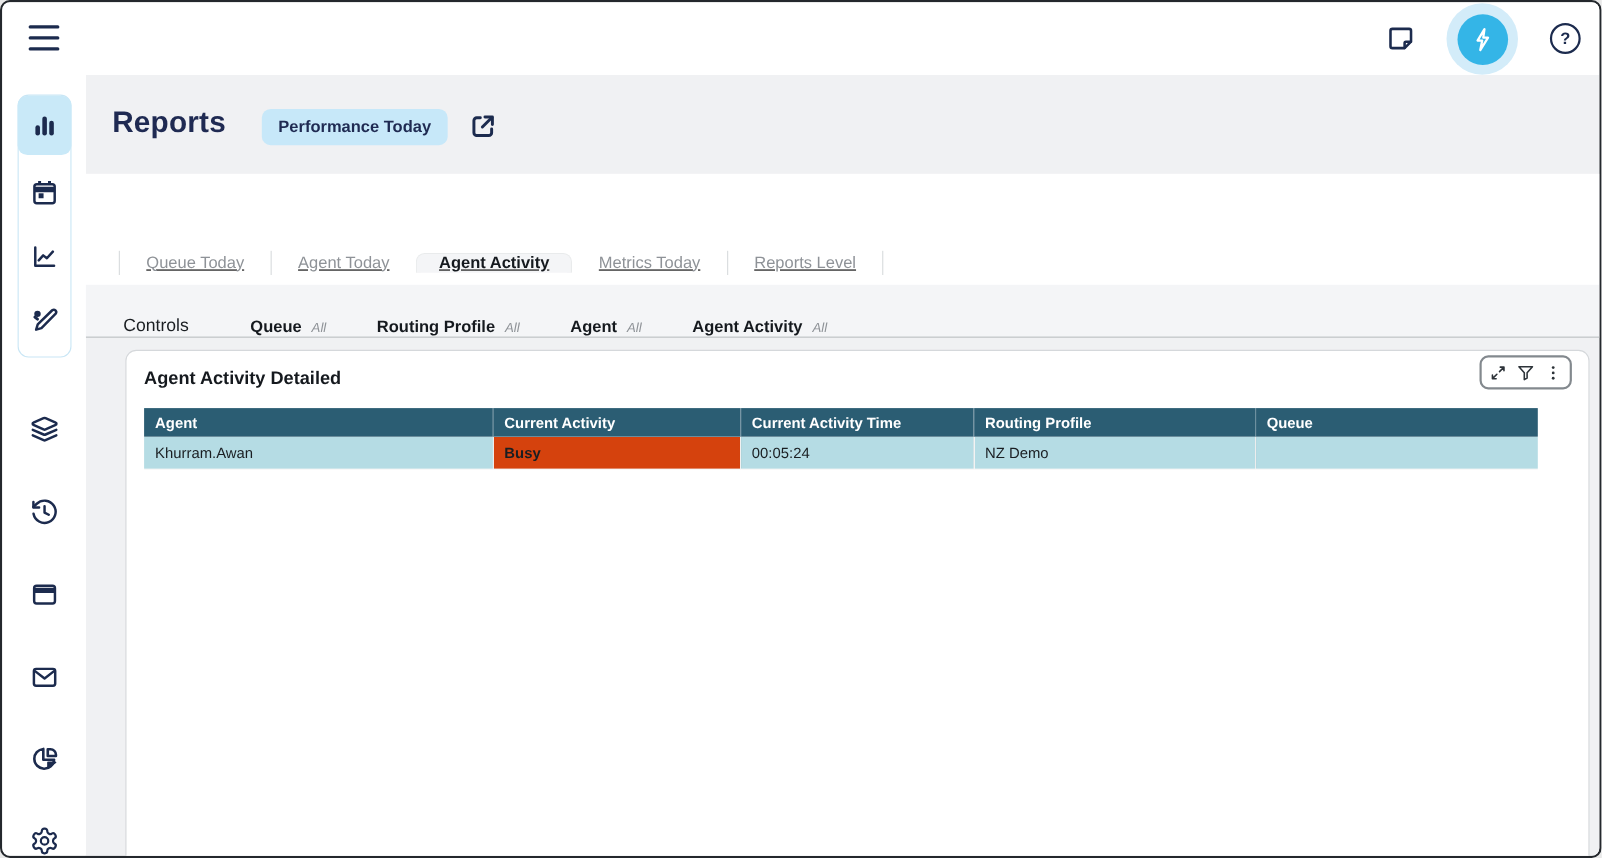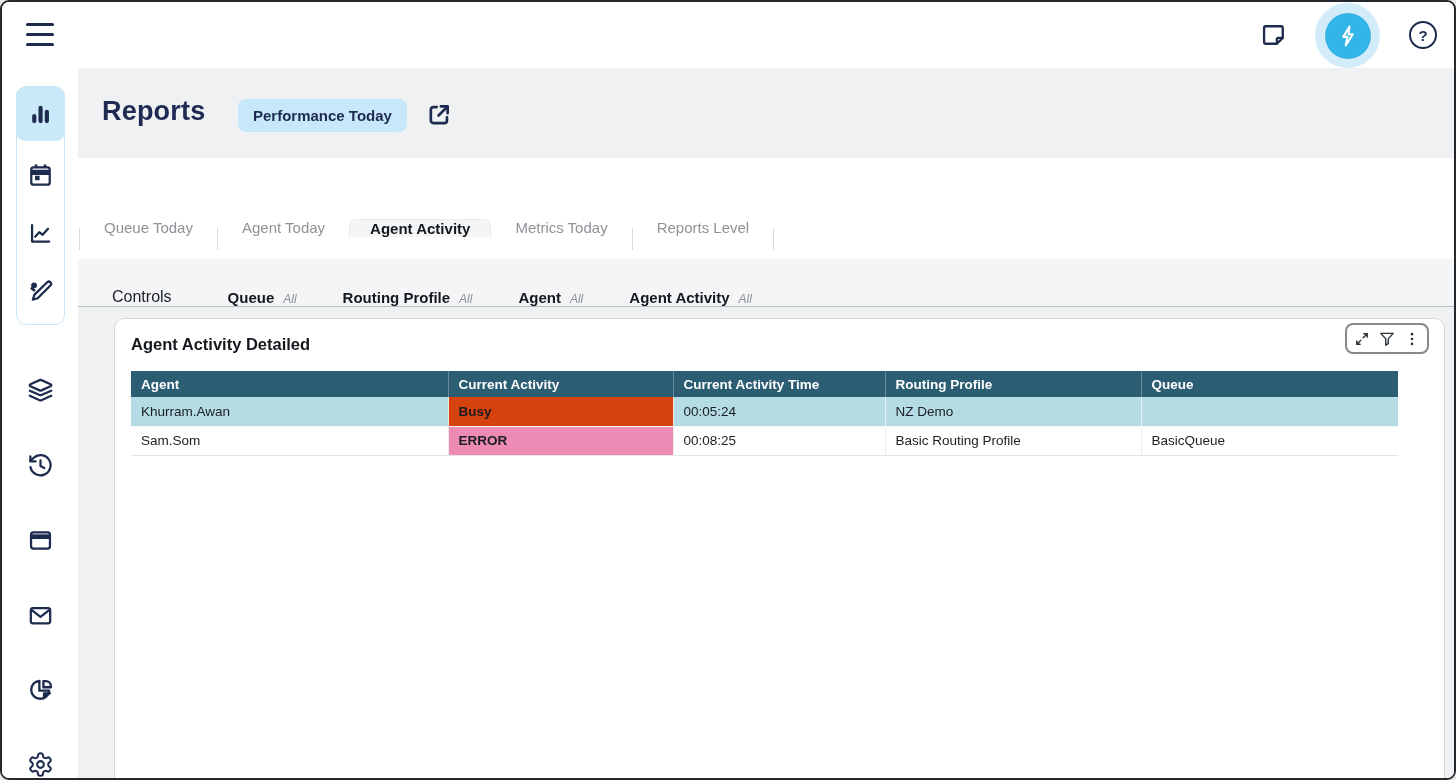--- a/index.html
+++ b/index.html
@@ -26,21 +26,21 @@
   
   .main{ position:absolute; left:76px; top:66px; right:0; bottom:0; background:#f0f1f3; }
 
   .page-head{ position:absolute; left:0; top:0; right:0; height:93px; }
   .page-title{ position:absolute; left:24px; top:28px; font-size:27px; font-weight:800; color:#1f2a52; letter-spacing:.2px; }
   .report-badge{ position:absolute; left:160px; top:31px; height:33px; padding:16px 15px; background:#c7e8f9; border-radius:8px; display:flex; align-items:center; font-size:15px; font-weight:700; color:#1f2a52; cursor:pointer; }
   .ext-link{ position:absolute; left:347px; top:33px; width:28px; height:28px; cursor:pointer; }
 
   .white-band{ position:absolute; left:0; top:90px; right:0; height:101px; background:#fff; }
 
-  .tabs{ position:absolute; left:1px; bottom:0; height:40px; display:flex; align-items:flex-start; }
+  .tabs{ position:absolute; left:30px; bottom:0; height:40px; display:flex; align-items:center;text-decoration:underline; }
   .tab{ display:flex; align-items:center; padding:0 24px; font-size:15px; color:#8e9297; cursor:pointer; white-space:nowrap; }
   .tab.active{ background:#f4f5f7; border-radius:8px 8px 0 0; border:1px solid #e9ebec; border-bottom:none; color:#15191e; font-weight:700; padding:0 20px; }
   .tab-divider{ width:1px; height:22px; background:#d8dbdd; align-self:center; }
 
   .controls-row{ position:absolute; left:0; top:191px; right:0; height:48px; background:#f4f5f7; border-bottom:1px solid #b9bec0; display:flex; align-items:flex-end; }
   .controls-label{ margin-left:34px; font-size:16px; color:#1a1e22; }
   .filters{ display:flex; align-items:center; margin-left:56px; gap:46px; }
   .filter{ display:flex; align-items:baseline; gap:9px; cursor:pointer; }
   .filter .fname{ font-size:15px; font-weight:700; color:#15191e; }
   .filter .fval{ font-size:12px; color:#8e9297;font-style:italic; }
@@ -285,24 +285,17 @@
           </tr>
         </thead>
         <tbody>
           <tr class="hl">
             <td>Khurram.Awan</td>
             <td class="activity" style="background-color: rgb(213, 66, 13);">Busy</td>
             <td>00:05:24</td>
             <td>NZ Demo</td>
             <td></td>
           </tr>
-          <tr>
-            <td>Sam.Som</td>
-            <td class="activity" style="background-color: rgb(238, 139, 181);">ERROR</td>
-            <td>00:08:25</td>
-            <td>Basic Routing Profile</td>
-            <td>BasicQueue</td>
-          </tr>
         </tbody>
       </table>
     </div>
   </div>
 </div>
 
 </body></html>

